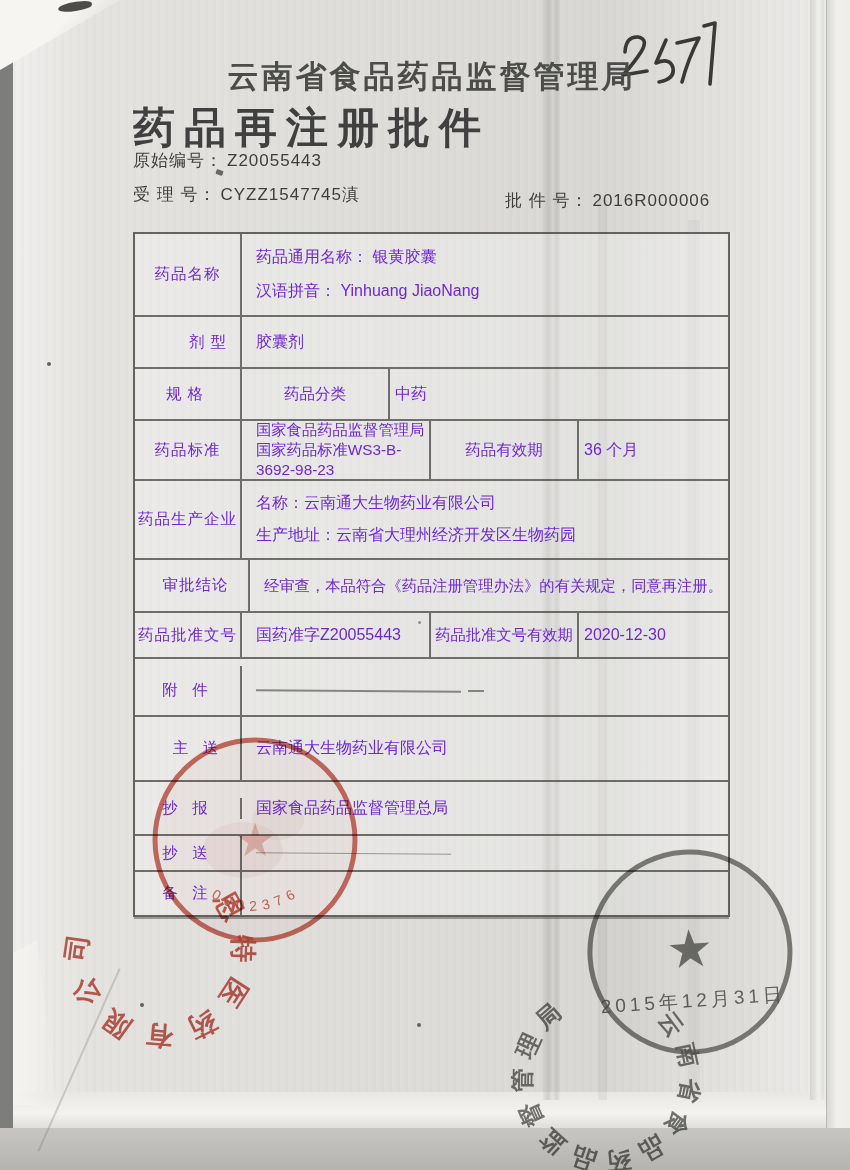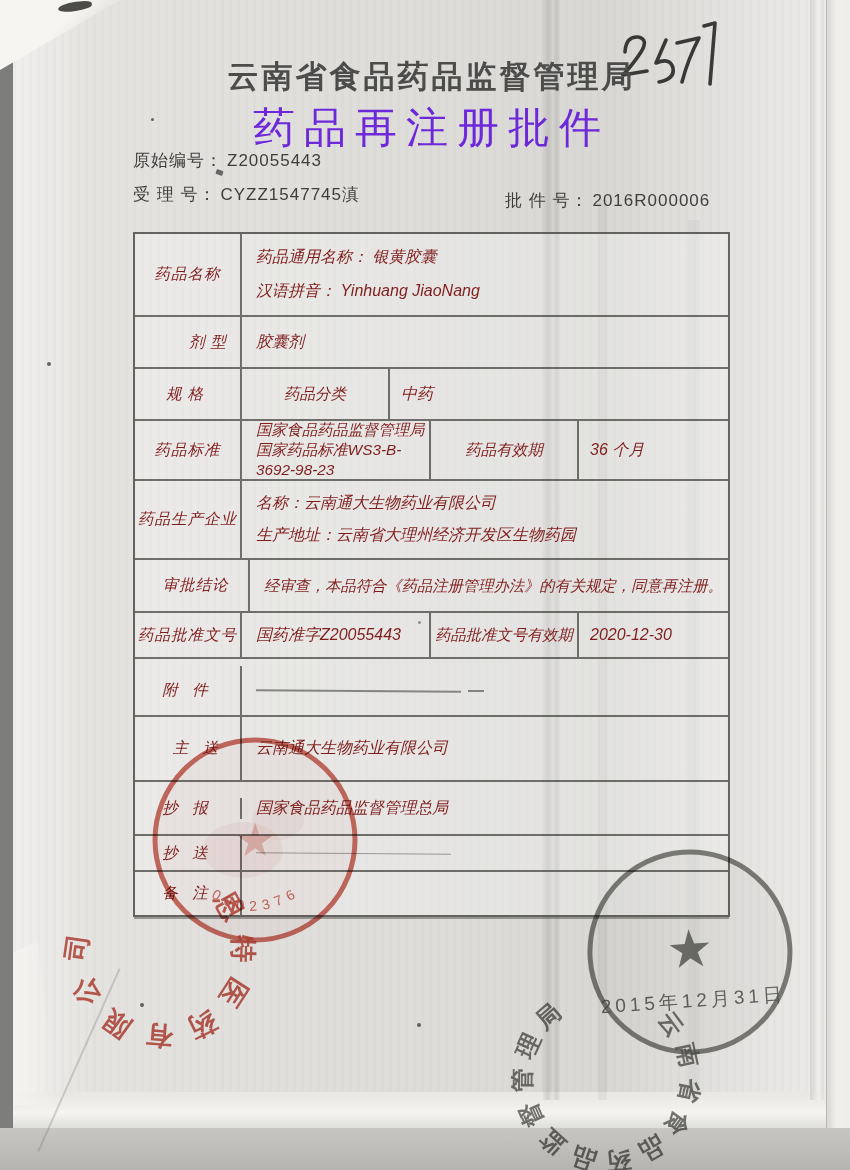--- a/index.html
+++ b/index.html
@@ -34,48 +34,48 @@
   .streak.s1{left:543px;width:17px;background:linear-gradient(90deg,rgba(90,90,86,.05),rgba(70,70,66,.16) 30%,rgba(90,90,86,.04) 55%,rgba(70,70,66,.14) 80%,rgba(90,90,86,.03));}
   .streak.s2{left:598px;top:200px;height:900px;width:9px;background:rgba(100,100,96,.08);}
   .streak.s3{left:688px;top:220px;height:880px;width:12px;background:rgba(100,100,96,.06);}
   .streak.s4{left:810px;top:0;height:1100px;width:14px;background:linear-gradient(90deg,rgba(80,80,76,.14),rgba(255,255,255,.25) 60%,rgba(80,80,76,.06));}
   .crease-diag{position:absolute;left:78px;top:960px;width:2px;height:200px;background:rgba(110,110,106,.28);transform:rotate(24deg);}
   .speck{position:absolute;background:#37Const;background:#373735;border-radius:50%;opacity:.75;}
 
   
   .agency-title{position:absolute;left:133px;top:56px;width:597px;text-align:center;
     font-size:31px;font-weight:700;letter-spacing:3px;color:#4c4c4a;font-family:"Liberation Sans",sans-serif;}
-  .doc-title{position:absolute;left:133px;top:100px;width:597px;text-align:center;
-    font-size:42px;font-weight:400;letter-spacing:9px;color:#6d28d9;font-family:"Liberation Serif",serif;}
+  .doc-title{position:absolute;left:133px;top:100px;width:597px;
+    font-size:42px;font-weight:700;letter-spacing:9px;color:#404040;font-family:"Liberation Serif",serif;}
   .meta{position:absolute;font-size:17px;color:#3e3e3c;letter-spacing:1px;}
   .meta .v{margin-left:4px;}
   .meta-original{left:133px;top:149px;}
   .meta-acceptance{left:133px;top:183px;}
   .meta-approval{left:505px;top:189px;}
   .tick-mark{position:absolute;left:216px;top:170px;width:7px;height:5px;background:#4a4a48;transform:rotate(18deg);border-radius:1px;opacity:.8;}
 
   
   .handwritten{position:absolute;left:616px;top:16px;width:110px;height:80px;}
   .handwritten .hidden-num{position:absolute;left:0;top:0;opacity:0;font-size:40px;}
 
   
   .doc-table{position:absolute;left:133px;top:232px;width:597px;
     border:2px solid rgba(62,62,58,.78);background:rgba(255,255,255,.28);box-sizing:border-box;
     box-shadow:0 3px 0 -1px rgba(62,62,58,.45);}
   .trow{display:flex;border-bottom:2px solid rgba(62,62,58,.72);box-sizing:border-box;}
   .trow:last-child{border-bottom:none;border-radius:16px;}
-  .cell{box-sizing:border-box;color:#7f1d1d;font-size:16px;font-style:italic;}
+  .cell{box-sizing:border-box;color:#6d28d9;font-size:16px;}
   .cell-label{width:105px;display:flex;align-items:center;justify-content:center;text-align:center;
     letter-spacing:1px;font-size:15.5px;padding:2px;}
   .cell-value{flex:1;display:flex;flex-direction:column;justify-content:center;padding-left:14px;
     border-left:2px solid rgba(62,62,58,.72);}
   .cell-sublabel{width:148px;display:flex;align-items:center;justify-content:center;text-align:center;
     border-left:2px solid rgba(62,62,58,.72);font-size:15.5px;padding:2px;}
   .cell-subvalue{width:151px;display:flex;align-items:center;border-left:2px solid rgba(62,62,58,.72);
-    padding-left:11px;}
+    padding-left:5px;}
   .two-line{justify-content:space-evenly;}
   .small-text{font-size:15.3px;line-height:1.3;}
   .nowrap{white-space:nowrap;}
   .blank-line{height:0;border-top:2px solid rgba(80,80,76,.65);width:205px;transform:rotate(.4deg);margin-right:7px;display:inline-block;}
   .blank-line.short{width:16px;}
   .blank-wrap{display:flex;align-items:center;}
   .blank-line.thin{border-top-width:1.5px;width:195px;opacity:.8;}
 
   
   .stamp{position:absolute;mix-blend-mode:multiply;}

